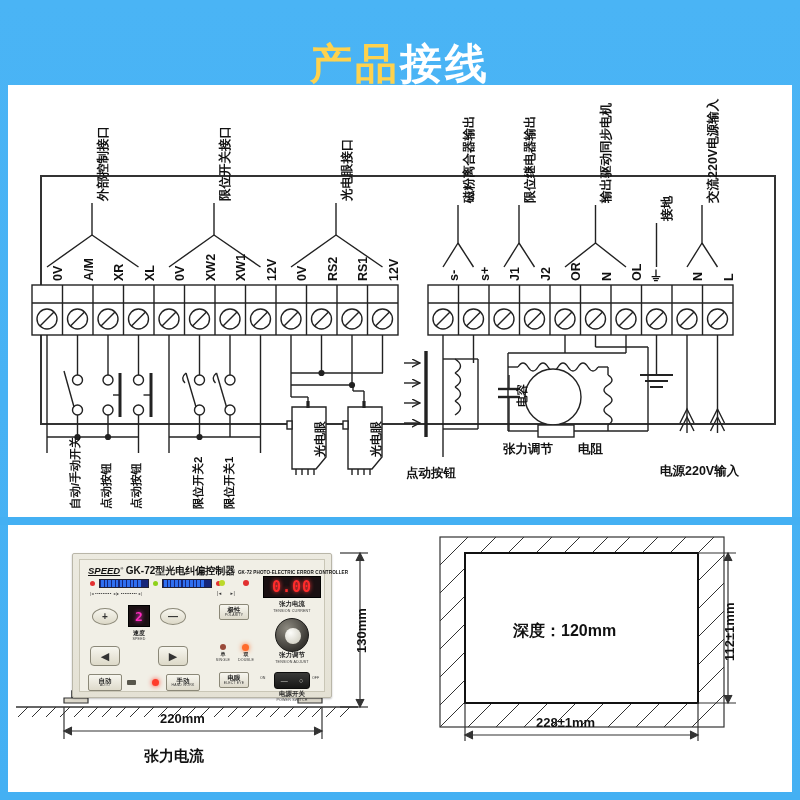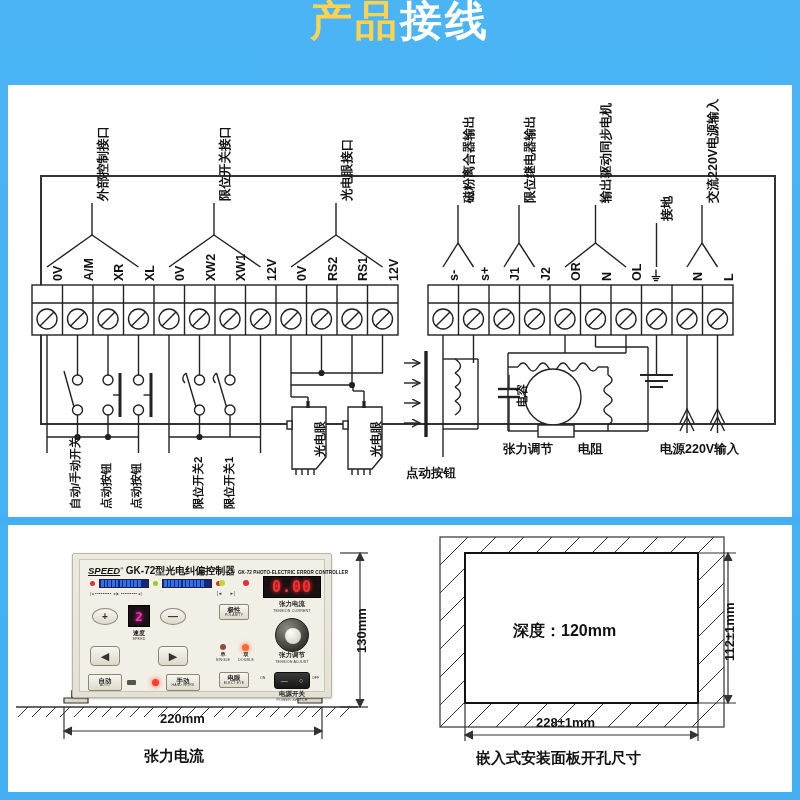--- a/index.html
+++ b/index.html
@@ -5,21 +5,21 @@
   * { box-sizing: border-box; margin:0; padding:0; }
   html,body { width:800px; height:800px; overflow:hidden; }
   body {
     font-family: "Liberation Sans","DejaVu Sans",sans-serif;
     background: linear-gradient(180deg,#4ab4f5 0%,#44b0f3 100%);
   }
   #page { position:relative; width:800px; height:800px; }
 
   
   .header { position:absolute; left:0; top:0; width:800px; height:85px;
-            display:flex; align-items:flex-start; justify-content:center; }
+            display:flex; align-items:flex-end; justify-content:center; }
   .title { font-size:42px; font-weight:bold; letter-spacing:3px;
            line-height:1; white-space:nowrap; }
   .title .gold { color:#ffd24d; }
   .title .wht  { color:#ffffff; }
 
   
   .panel { position:absolute; background:#ffffff; }
   #panel-top    { left:8px;  top:85px;  width:784px; height:432px; }
   #panel-bottom { left:8px;  top:525px; width:784px; height:267px; }
 
@@ -398,21 +398,21 @@
     <div class="tlabel" style="left:123px; top:424px; font-size:11.5px;">点动按钮</div>
     <div class="tlabel" style="left:185px; top:424px; font-size:11.5px;">限位开关2</div>
     <div class="tlabel" style="left:216px; top:424px; font-size:11.5px;">限位开关1</div>
     <div class="tlabel" style="left:306px; top:372px; font-size:12px;">光电眼</div>
     <div class="tlabel" style="left:362px; top:372px; font-size:12px;">光电眼</div>
 
     <div class="hlabel" style="left:398px; top:382px;">点动按钮</div>
     <div class="tlabel" style="left:509px; top:322px; font-size:11.5px;">电容</div>
     <div class="hlabel" style="left:495px; top:358px;">张力调节</div>
     <div class="hlabel" style="left:570px; top:358px;">电阻</div>
-    <div class="hlabel" style="left:652px; top:358px;text-align:right;">电源220V输入</div>
+    <div class="hlabel" style="left:652px; top:380px;text-align:right;">电源220V输入</div>
   </div>
 
   <div id="sep"></div>
 
   <div class="panel" id="panel-bottom">
 
     <svg class="svgabs" width="784" height="267" viewBox="0 0 784 267">
       <g stroke="#333" stroke-width="1.2" fill="none">
 
         <line x1="8" y1="182" x2="350" y2="182" stroke-width="1.6"></line>
@@ -502,21 +502,20 @@
       </g>
     </svg>
 
     <div class="dim-text" style="left:152px; top:186px;">220mm</div>
     <div class="dim-text v" style="left:346px; top:128px;">130mm</div>
     <div class="caption" style="left:136px; top:222px;">张力电流</div>
 
     <div class="dim-text" style="left:505px; top:96px; font-size:16px;">深度：120mm</div>
     <div class="dim-text" style="left:528px; top:190px;">228±1mm</div>
     <div class="dim-text v" style="left:714px; top:136px;">112±1mm</div>
-    <div class="caption" style="left:468px; top:224px;">嵌入式安装面板开孔尺寸</div>
   </div>
 
   <div id="device">
     <div id="device-inner">
 
       <div class="brand">
         <u>SPEED</u><sup style="font-size:4px">®</sup>
         <span class="cn">GK-72型光电纠偏控制器</span>
         <span class="en">GK-72 PHOTO-ELECTRIC ERROR CONTROLLER</span>
       </div>

